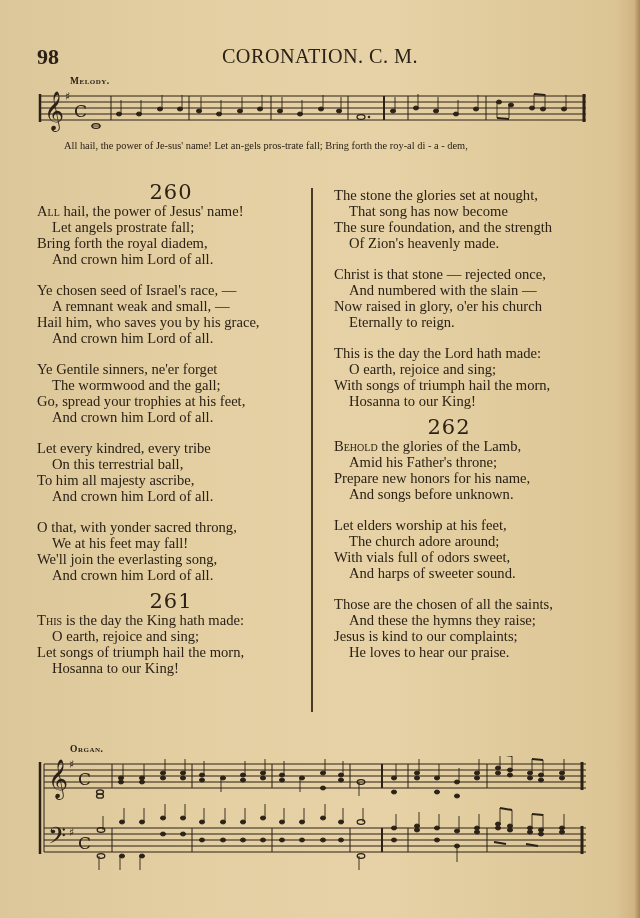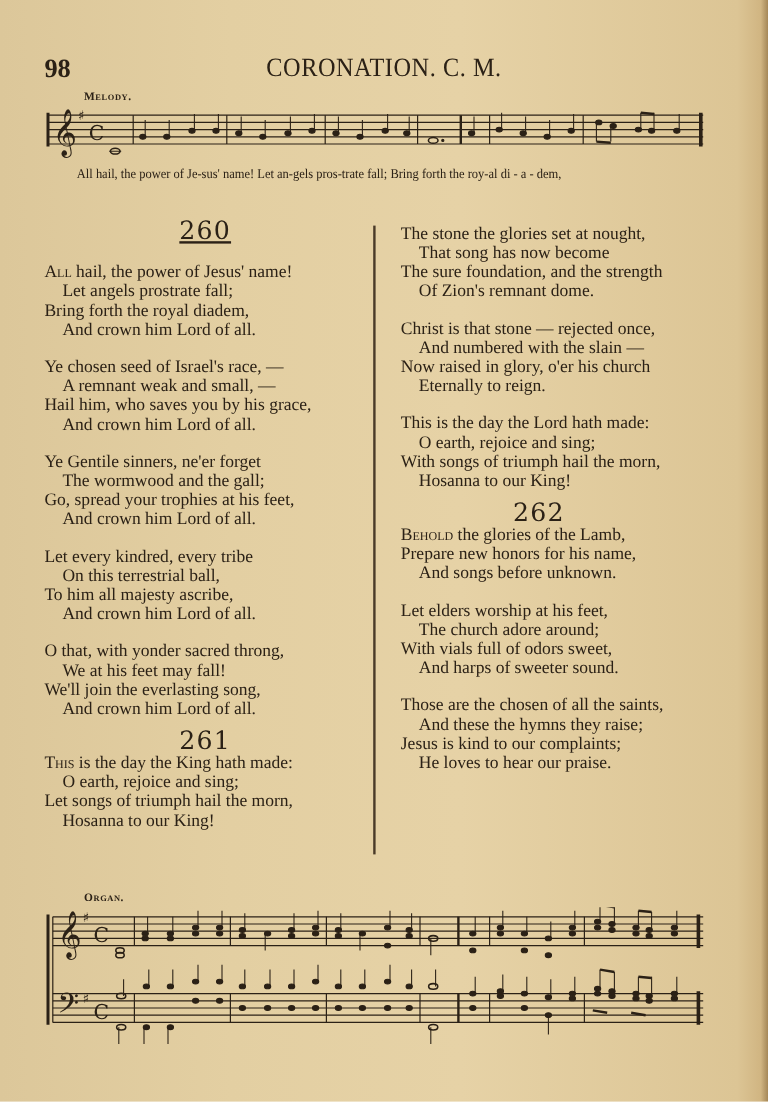--- a/index.html
+++ b/index.html
@@ -101,21 +101,21 @@
     <ellipse cx="507" cy="21" rx="2.6" ry="2"></ellipse>
       <line x1="509" y1="21" x2="509" y2="6"></line>
     <line x1="498" y1="6" x2="509" y2="7" stroke-width="2"></line>
     <ellipse cx="528" cy="21" rx="2.6" ry="2"></ellipse>
       <line x1="530" y1="21" x2="530" y2="7"></line>
   </g>
 </svg>
 <div class="lyric-line">All hail, the power of Je-sus' name! Let an-gels pros-trate fall; Bring forth the roy-al di - a - dem,</div>
 
 <div class="col" style="left:37px; top:185px; width:268px;">
-  <div class="hymn-num" style="margin-bottom:19px;text-decoration:underline;">260</div>
+  <div class="hymn-num" style="margin-bottom:3px;">260</div>
 
   <div class="stanza">
     <div class="line"><span class="sc">All</span> <span>hail, the power of Jesus' name!</span></div>
     <div class="line indent">Let angels prostrate fall;</div>
     <div class="line">Bring forth the royal diadem,</div>
     <div class="line indent">And crown him Lord of all.</div>
   </div>
   <div class="stanza">
     <div class="line">Ye chosen seed of Israel's race, —</div>
     <div class="line indent">A remnant weak and small, —</div>
@@ -150,38 +150,39 @@
   </div>
 </div>
 
 <div class="divider"></div>
 
 <div class="col" style="left:334px; top:188px; width:290px;">
   <div class="stanza">
     <div class="line">The stone the glories set at nought,</div>
     <div class="line indent">That song has now become</div>
     <div class="line">The sure foundation, and the strength</div>
-    <div class="line indent">Of Zion's remnant dome.</div>
+    <div class="line indent">Of Zion's heavenly made.</div>
   </div>
   <div class="stanza">
     <div class="line">Christ is that stone — rejected once,</div>
     <div class="line indent">And numbered with the slain —</div>
     <div class="line">Now raised in glory, o'er his church</div>
     <div class="line indent">Eternally to reign.</div>
   </div>
   <div class="stanza" style="margin-bottom:10px;">
     <div class="line">This is the day the Lord hath made:</div>
     <div class="line indent">O earth, rejoice and sing;</div>
     <div class="line">With songs of triumph hail the morn,</div>
     <div class="line indent">Hosanna to our King!</div>
   </div>
 
   <div class="hymn-num" style="margin-bottom:3px; width:230px;">262</div>
   <div class="stanza">
     <div class="line"><span class="sc">Behold</span> <span>the glories of the Lamb,</span></div>
+    <div class="line indent">Amid his Father's throne;</div>
     <div class="line">Prepare new honors for his name,</div>
     <div class="line indent">And songs before unknown.</div>
   </div>
   <div class="stanza">
     <div class="line">Let elders worship at his feet,</div>
     <div class="line indent">The church adore around;</div>
     <div class="line">With vials full of odors sweet,</div>
     <div class="line indent">And harps of sweeter sound.</div>
   </div>
   <div class="stanza">

